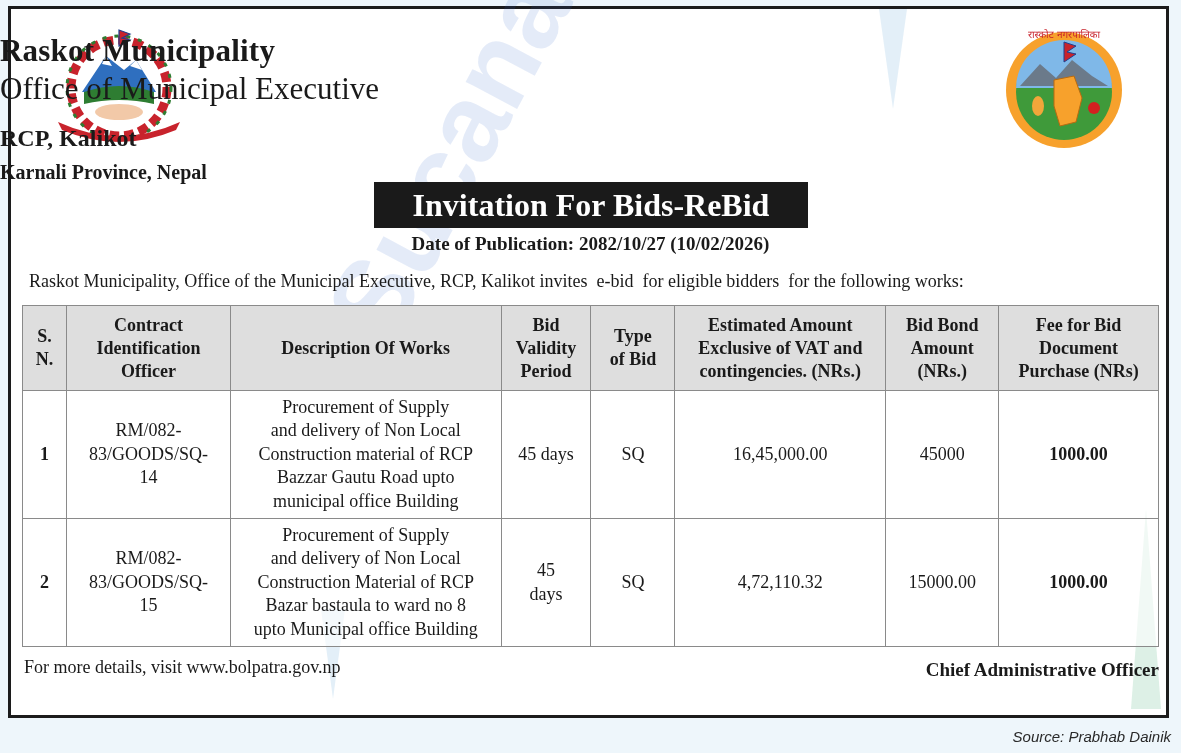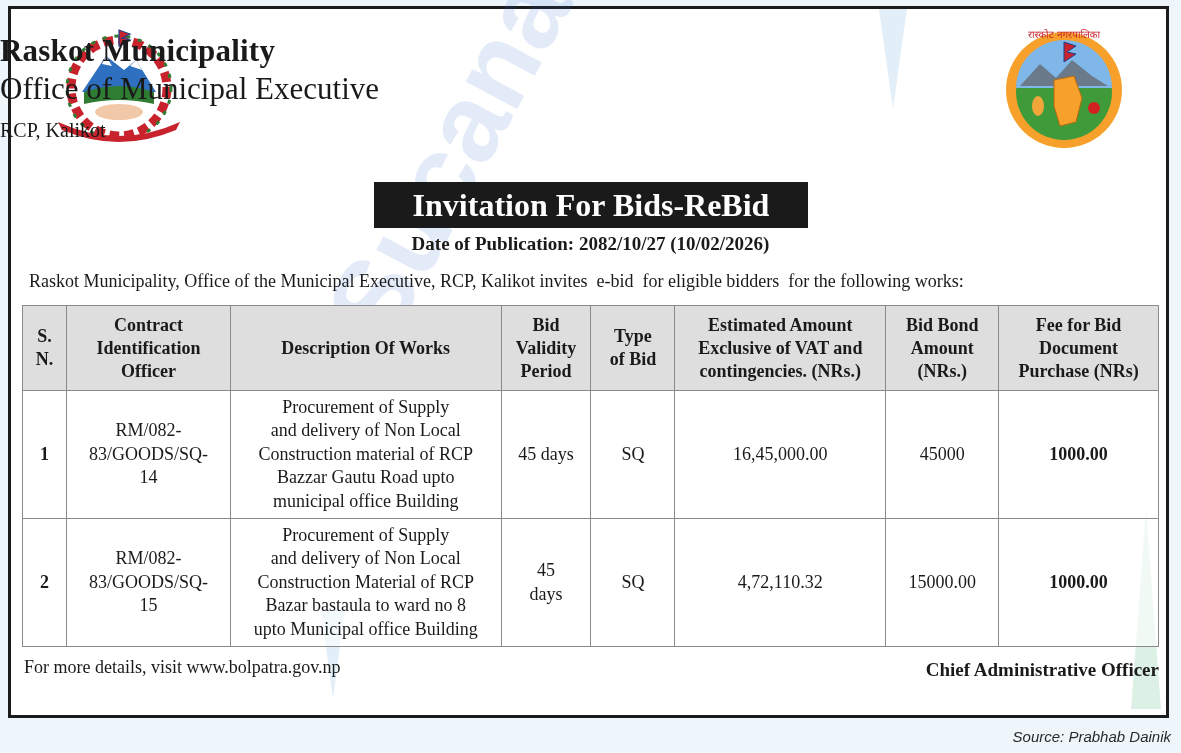--- a/index.html
+++ b/index.html
@@ -12,21 +12,21 @@
   .frame {
     position:absolute; left:8px; top:6px; width:1161px; height:712px;
     background:#ffffff; border:3px solid #1c1c1c; box-sizing:border-box;
   }
   .wm-shard { position:absolute; background:#d7e8f5; opacity:0.7; }
   .logo-left { position:absolute; left:44px; top:26px; width:150px; height:120px; }
   .logo-right { position:absolute; left:996px; top:22px; width:136px; height:136px; }
   .header { position:absolute; left:0; right:0; top:33px; text-align:left; }
   .h1 { font-size:31px; font-weight:bold; line-height:36px; letter-spacing:0.2px; }
   .h2 { font-size:31px; font-weight:normal; line-height:40px; }
-  .h3 { font-size:20px; font-weight:normal; line-height:34px; margin-top:4px; }
+  .h3 { font-size:24px; font-weight:bold; line-height:34px; margin-top:12px; }
   .h4 { font-size:20px; font-weight:bold; line-height:34px; }
   .banner {
     position:absolute; left:374px; top:182px; width:434px; height:46px;
     background:#1a1a1a; color:#ffffff; text-align:center;
     font-size:32px; font-weight:bold; line-height:46px;
   }
   .pubdate {
     position:absolute; left:0; right:0; top:230px; text-align:center;
     font-size:19px; font-weight:bold; line-height:28px;
   }
@@ -95,20 +95,21 @@
   <circle cx="98" cy="86" r="6" fill="#d32020"></circle>
   <ellipse cx="42" cy="84" rx="6" ry="10" fill="#f2a63a"></ellipse>
   <polygon points="68,20 68,40 80,32 71,30 80,24" fill="#c8232c" stroke="#1f3f8f" stroke-width="1"></polygon>
   <text x="68" y="16" font-size="10" text-anchor="middle" fill="#c8232c" font-family="DejaVu Sans, sans-serif">रास्कोट नगरपालिका</text>
 </svg>
 
 <div class="header">
   <div class="h1">Raskot  Municipality</div>
   <div class="h2">Office of Municipal Executive</div>
   <div class="h3">RCP, Kalikot</div>
+  <div class="h4">Karnali Province, Nepal</div>
 </div>
 
 <div class="banner">Invitation For Bids-ReBid</div>
 
 <div class="pubdate">Date of  Publication: 2082/10/27 (10/02/2026)</div>
 
 <div class="intro">Raskot Municipality, Office of the Municipal Executive, RCP, Kalikot invites  e-bid  for eligible bidders  for the following works:</div>
 
 <table class="bids">
   <colgroup>

